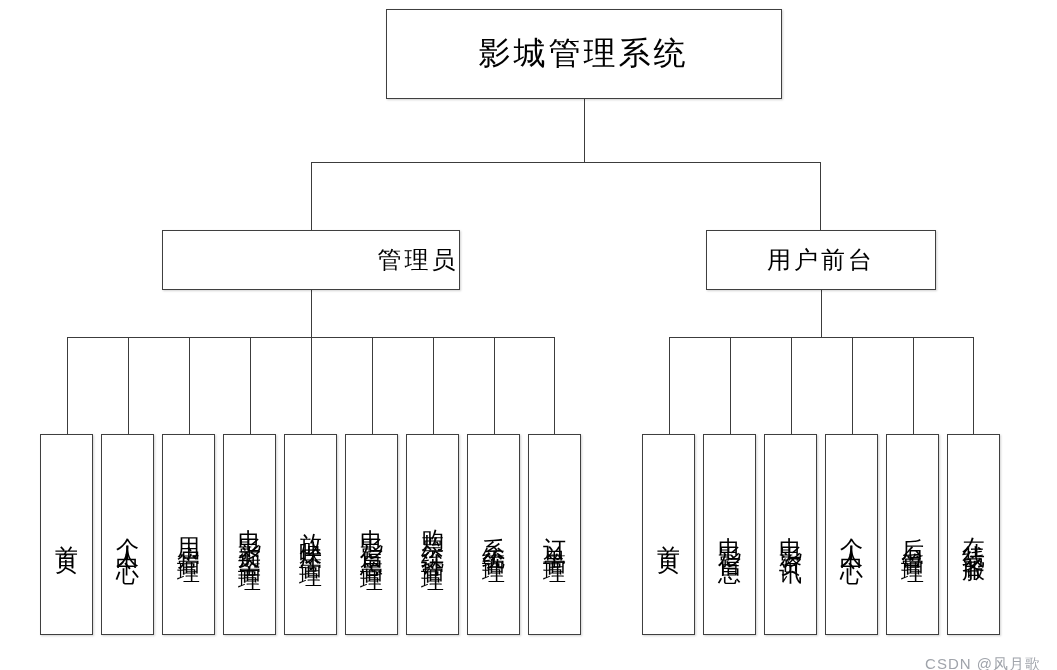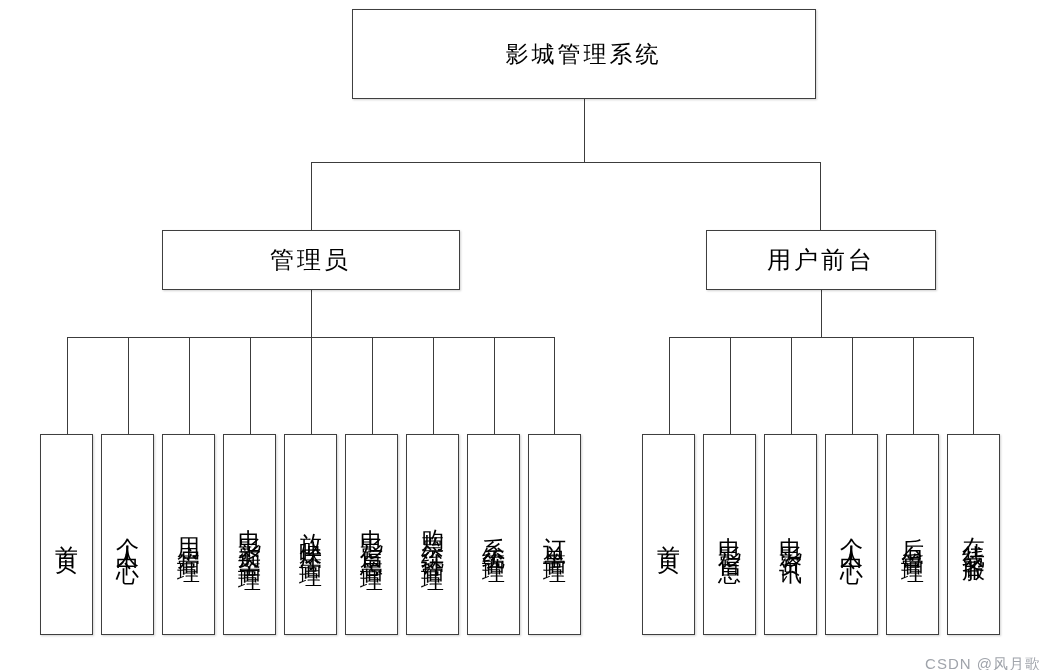--- a/index.html
+++ b/index.html
@@ -78,26 +78,26 @@
 
   
   .box{
     background:var(--bg);
     border:1.5px solid var(--box-border);
     display:flex; align-items:center; justify-content:center;
     box-shadow:1px 1px 2px rgba(0,0,0,0.18);
     z-index:1;
   }
   .top-box{
-    width:464px; height:90px;
-    font-size:23px; letter-spacing:3px;
+    width:396px; height:90px;
+    font-size:32px; letter-spacing:3px;
     transform:translateX(55px);
   }
   .branch-box{ height:60px; font-size:24px; letter-spacing:3px; }
-  .admin-box{ width:298px; }
+  .admin-box{ width:298px;justify-content:flex-end; }
   .front-box{ width:230px; }
   .leaf-box{ width:53px; height:201px; }
   .vtext{
     writing-mode:vertical-rl;
     text-orientation:upright;
     font-size:23px;
     letter-spacing:8px;
     line-height:1;
   }
 

